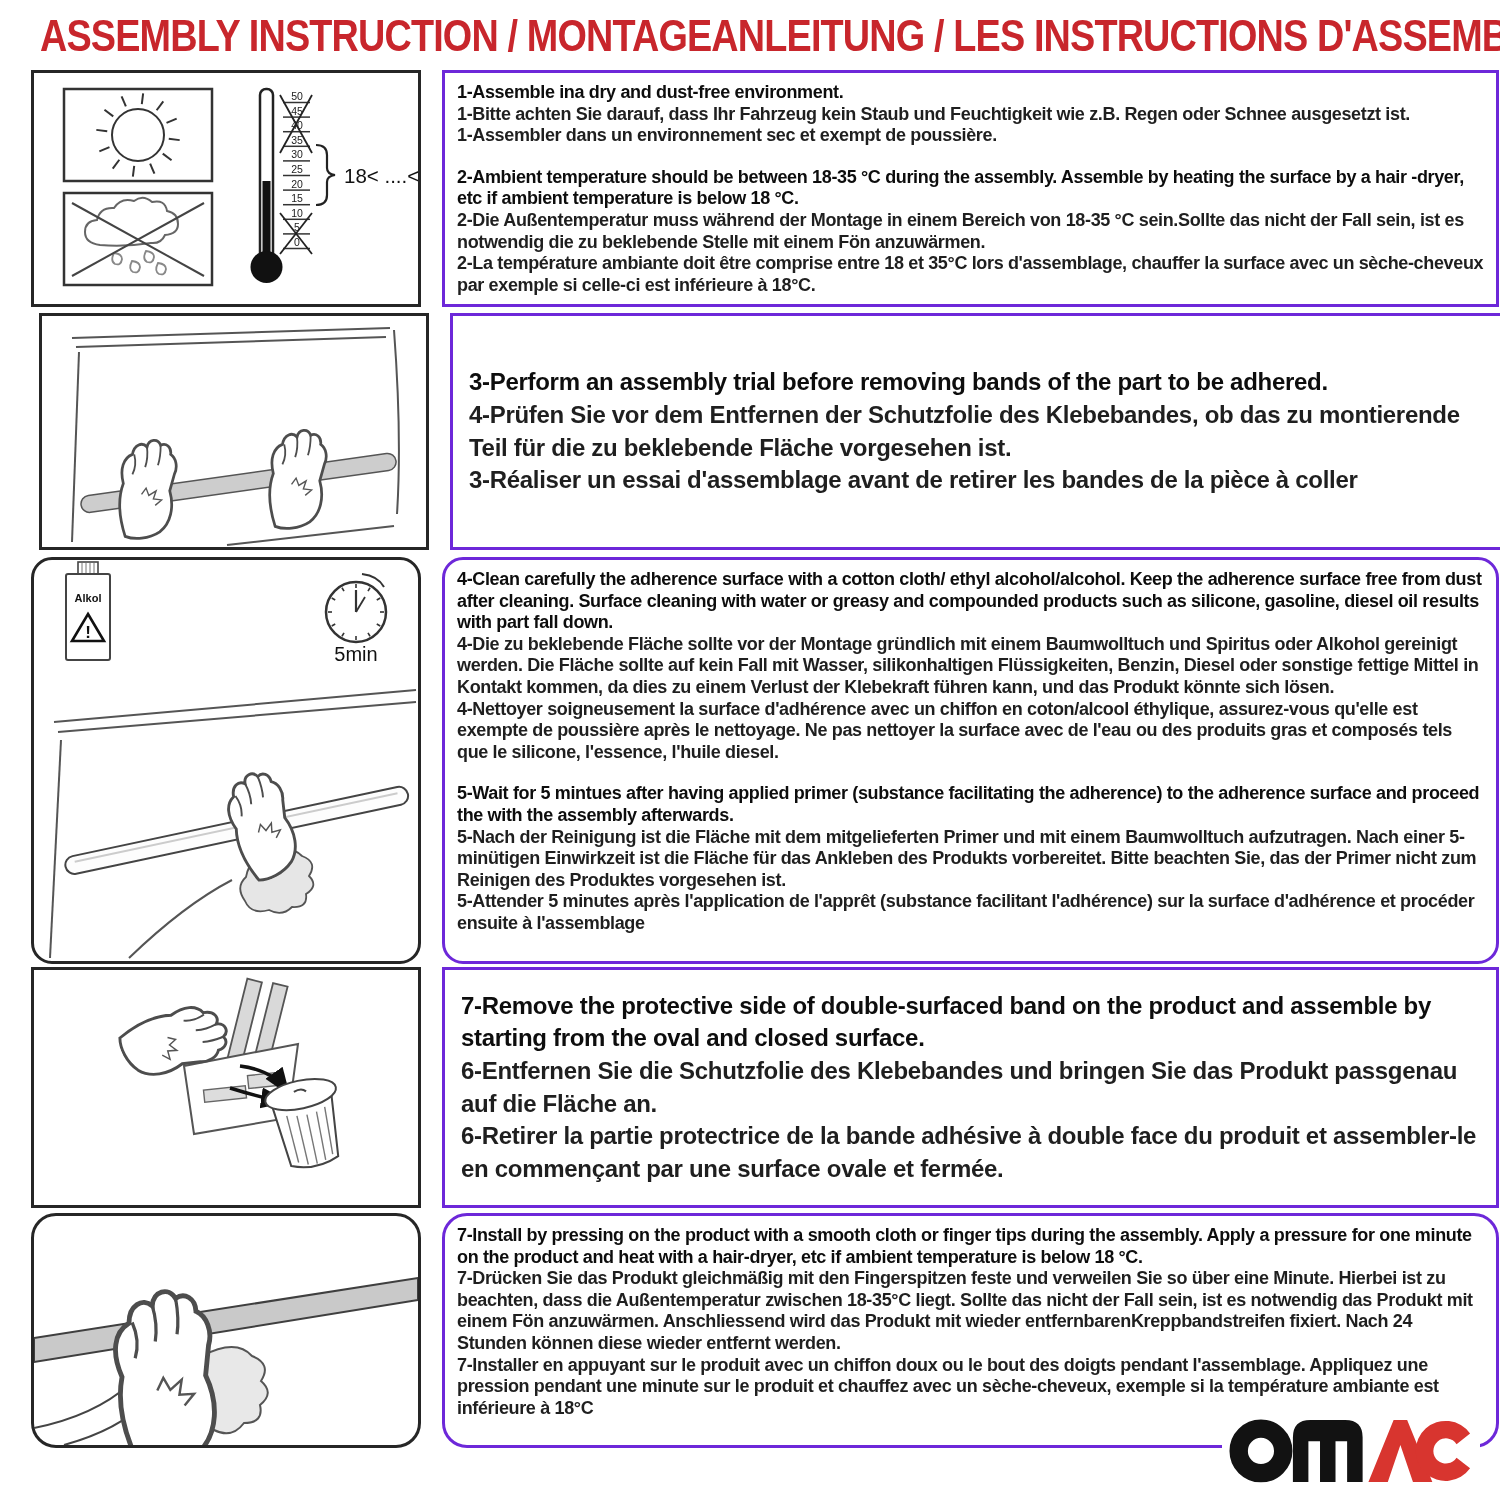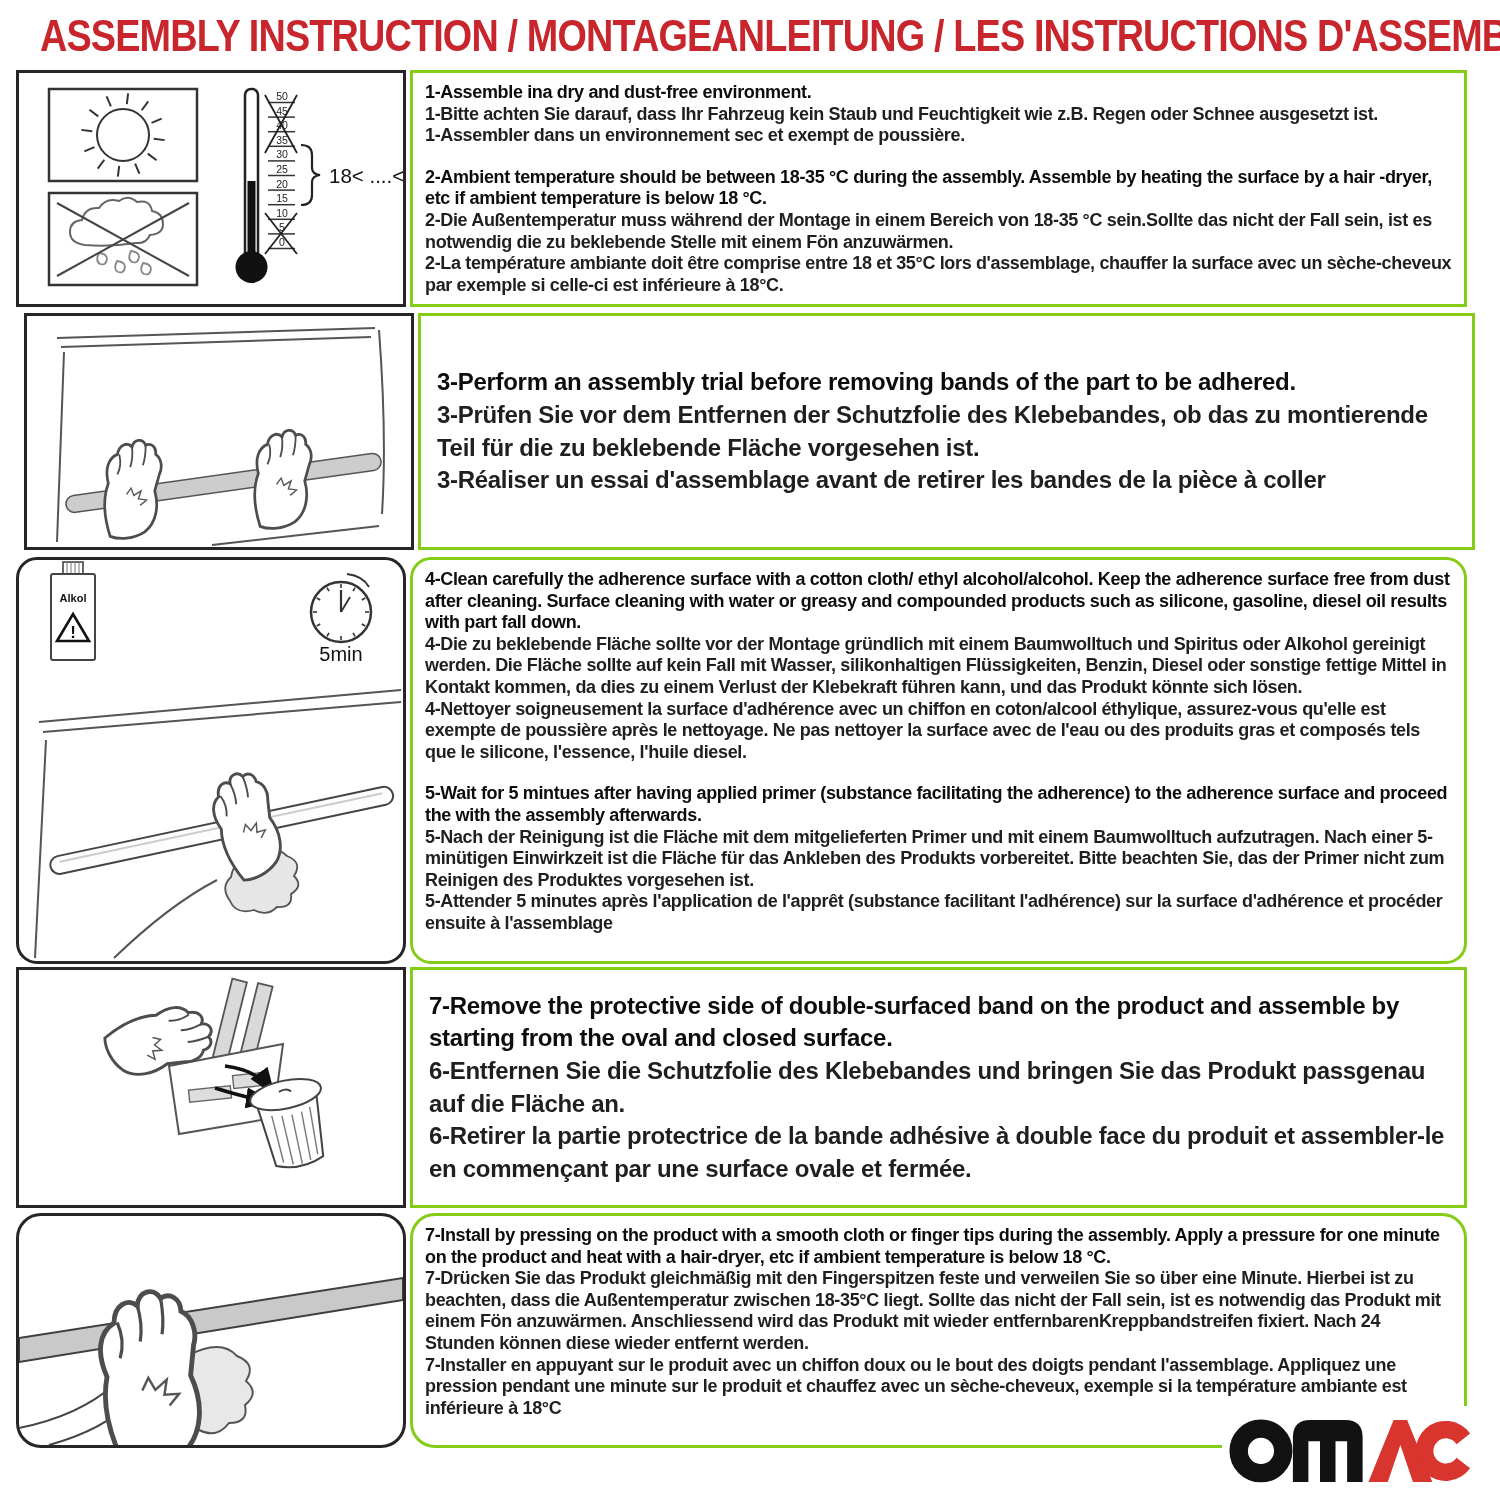--- a/index.html
+++ b/index.html
@@ -6,23 +6,23 @@
   body{width:1500px;height:1500px;position:relative;font-family:"Liberation Sans",sans-serif;overflow:hidden;}
   .title{position:absolute;left:40px;top:10px;margin:0;font-size:45px;font-weight:bold;
          color:#c8262c;letter-spacing:-1px;white-space:nowrap;
          transform:scaleX(0.84);transform-origin:left top;}
   .row{position:absolute;left:0;width:1500px;}
   #row1{top:70px;}  #row1 .panel{height:237px;}
   #row2{top:313px;} #row2 .panel{height:237px;margin-left:8px;}
   #row3{top:557px;} #row3 .panel{height:407px;border-radius:21px;}
   #row4{top:967px;} #row4 .panel{height:241px;}
   #row5{top:1213px;}#row5 .panel{height:235px;border-radius:25px;}
-  .illus{position:absolute;left:16px;width:390px;border:3px solid #262626;background:#fff;box-sizing:border-box;}
+  .illus{position:absolute;left:31px;width:390px;border:3px solid #262626;background:#fff;box-sizing:border-box;}
   .illus svg{display:block;width:100%;height:100%;}
-  .text{position:absolute;left:410px;width:1057px;border:3px solid #84cc16;background:#fff;
+  .text{position:absolute;left:442px;width:1057px;border:3px solid #6d28d9;background:#fff;
         box-sizing:border-box;color:#1f1f1f;}
   .text.small{padding:9px 12px;font-size:18px;line-height:1.2;letter-spacing:-0.35px;}
   .text.large{display:flex;flex-direction:column;justify-content:center;padding:10px 16px;
               font-size:24px;line-height:1.36;letter-spacing:-0.3px;}
   .para{margin:0;font-weight:bold;}
   .para.b{font-weight:bold;color:#0d0d0d;}
   .para.gap{margin-top:20px;}
   .tick-label{font-size:10.5px;fill:#222;font-family:"Liberation Sans",sans-serif;}
   .range-label{font-size:20.5px;fill:#111;font-family:"Liberation Sans",sans-serif;}
   .bottle-label{font-size:11px;font-weight:bold;fill:#111;font-family:"Liberation Sans",sans-serif;}
@@ -145,21 +145,21 @@
       </g>
       <g transform="rotate(-8 200 170)">
         <rect x="38" y="158" width="318" height="17" rx="8.5" fill="#cdcdcd" stroke="#555" stroke-width="1.5"></rect>
       </g>
       <use href="#hand" x="72" y="122" width="66" height="102"></use>
       <use href="#hand" x="222" y="112" width="66" height="102"></use>
     </svg>
   </div>
   <div class="text large panel">
       <p class="para b">3-Perform an assembly trial before removing bands of the part to be adhered.</p>
-      <p class="para r">3-Prüfen Sie vor dem Entfernen der Schutzfolie des Klebebandes, ob das zu montierende Teil für die zu beklebende Fläche vorgesehen ist.</p>
+      <p class="para r">4-Prüfen Sie vor dem Entfernen der Schutzfolie des Klebebandes, ob das zu montierende Teil für die zu beklebende Fläche vorgesehen ist.</p>
       <p class="para r">3-Réaliser un essai d'assemblage avant de retirer les bandes de la pièce à coller</p>
     </div>
 </section>
 
 <section class="row" id="row3">
   <div class="illus panel">
     <svg viewBox="0 0 384 401">
       <g>
         <rect x="44" y="2" width="20" height="12" fill="#fff" stroke="#444" stroke-width="1.6"></rect>
         <g stroke="#777" stroke-width="1">

